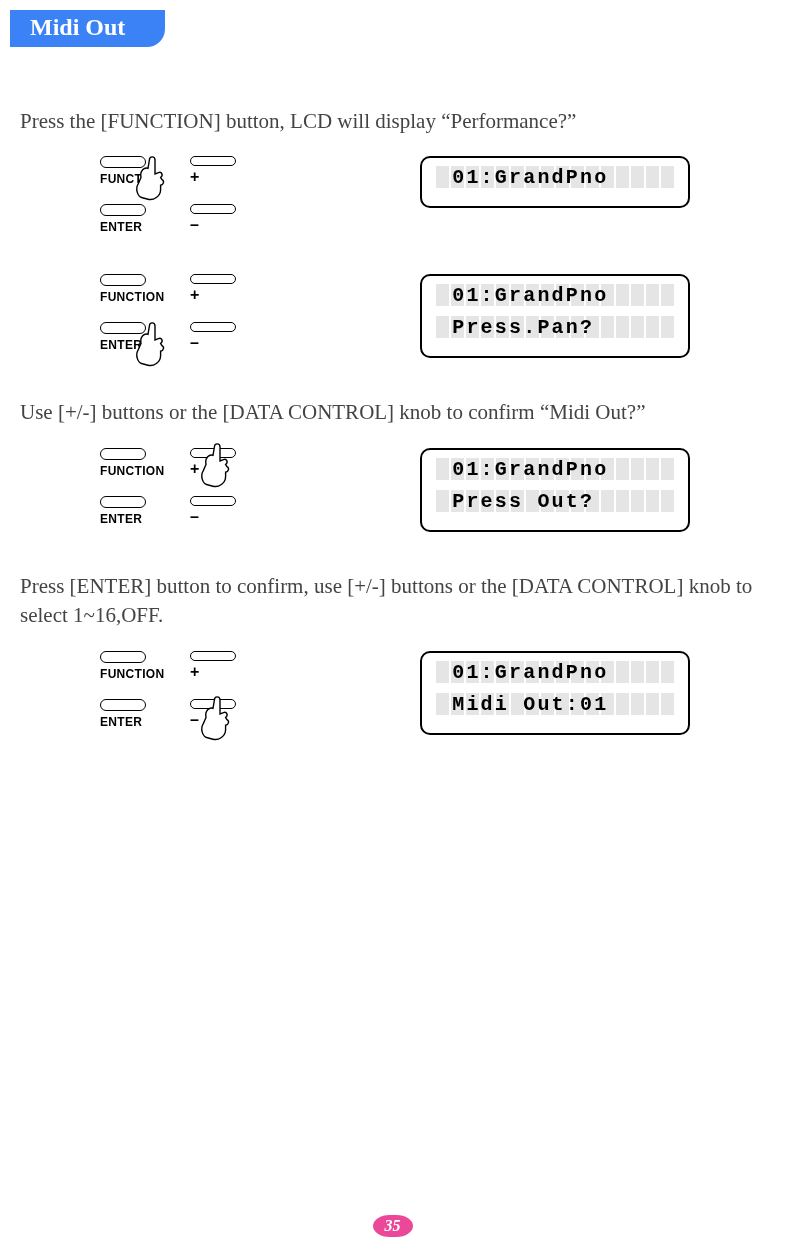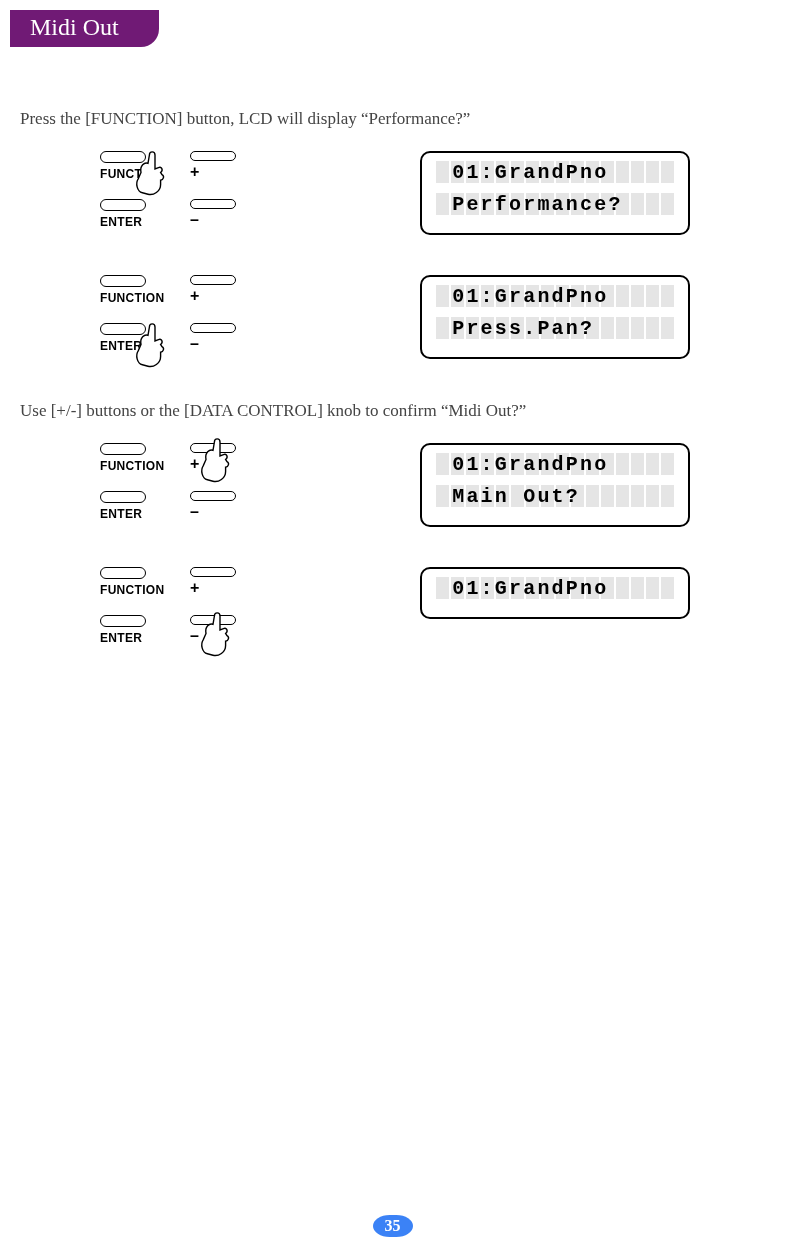--- a/index.html
+++ b/index.html
@@ -9,32 +9,32 @@
     background: #fff;
     width: 785px;
     height: 1257px;
     position: relative;
     box-sizing: border-box;
   }
   .page {
     padding: 10px 20px 0 20px;
   }
   .header-pill {
-    background: #701a75;
+    background: #3b82f6;
     color: #fff;
     font-size: 24px;
-    font-weight: normal;
+    font-weight: bold;
     display: inline-block;
     padding: 4px 40px 6px 20px;
     border-radius: 0 0 18px 0;
     margin-left: -10px;
     margin-bottom: 30px;
   }
   .instruction {
-    font-size: 17px;
+    font-size: 21px;
     color: #444;
     margin: 30px 0 20px 0;
     line-height: 1.4;
   }
   .step-row {
     display: flex;
     align-items: flex-start;
     gap: 150px;
     margin-bottom: 40px;
     padding-left: 80px;
@@ -97,22 +97,23 @@
     letter-spacing:2.2px;
     color:#000;
     padding-left:2px;
     white-space:pre;
   }
   .page-number {
     position:absolute;
     bottom:20px;
     left:50%;
     transform:translateX(-50%);
-    background:#3b82f6;
+    background:#ec4899;
     color:#fff;
+    font-style:italic;
     font-weight:bold;
     font-size:16px;
     padding:2px 12px;
     border-radius:50%/60%;
   }
   
   .finger {
     position:absolute;
     width:70px;
     height:70px;
@@ -166,41 +167,20 @@
               <div class="bgcell"></div>
               <div class="bgcell"></div>
               <div class="bgcell"></div>
               <div class="bgcell"></div>
               <div class="bgcell"></div>
               <div class="bgcell"></div>
               <div class="bgcell"></div>
             </div>
           <div class="fg"> 01:GrandPno</div>
         </div>
-        <div class="lcd-cell-row">
-          <div class="bgcells">
-              <div class="bgcell"></div>
-              <div class="bgcell"></div>
-              <div class="bgcell"></div>
-              <div class="bgcell"></div>
-              <div class="bgcell"></div>
-              <div class="bgcell"></div>
-              <div class="bgcell"></div>
-              <div class="bgcell"></div>
-              <div class="bgcell"></div>
-              <div class="bgcell"></div>
-              <div class="bgcell"></div>
-              <div class="bgcell"></div>
-              <div class="bgcell"></div>
-              <div class="bgcell"></div>
-              <div class="bgcell"></div>
-              <div class="bgcell"></div>
-            </div>
-          <div class="fg"> Performance?</div>
-        </div>
       </div>
     </div>
   </div>
 
   <div>
     <div class="step-row">
       <div class="button-panel">
         <div class="btn-grid">
           <div class="col">
               <div class="pill-btn"></div>
@@ -330,27 +310,28 @@
               <div class="bgcell"></div>
               <div class="bgcell"></div>
               <div class="bgcell"></div>
               <div class="bgcell"></div>
               <div class="bgcell"></div>
               <div class="bgcell"></div>
               <div class="bgcell"></div>
               <div class="bgcell"></div>
               <div class="bgcell"></div>
             </div>
-            <div class="fg"> Main Out?</div>
+            <div class="fg"> Press Out?</div>
           </div>
       </div>
     </div>
   </div>
 
   <div>
+    <div class="instruction">Press [ENTER] button to confirm, use [+/-] buttons or the [DATA CONTROL] knob to select 1~16,OFF.</div>
     <div class="step-row">
       <div class="button-panel">
         <div class="btn-grid">
           <div class="col">
               <div class="pill-btn"></div>
               <div class="label-left">FUNCTION</div>
             </div>
           <div class="col">
               <div class="pill-btn"></div>
               <div class="plus-minus">+</div>
@@ -383,19 +364,40 @@
               <div class="bgcell"></div>
               <div class="bgcell"></div>
               <div class="bgcell"></div>
               <div class="bgcell"></div>
               <div class="bgcell"></div>
               <div class="bgcell"></div>
               <div class="bgcell"></div>
             </div>
             <div class="fg"> 01:GrandPno</div>
           </div>
+        <div class="lcd-cell-row">
+            <div class="bgcells">
+              <div class="bgcell"></div>
+              <div class="bgcell"></div>
+              <div class="bgcell"></div>
+              <div class="bgcell"></div>
+              <div class="bgcell"></div>
+              <div class="bgcell"></div>
+              <div class="bgcell"></div>
+              <div class="bgcell"></div>
+              <div class="bgcell"></div>
+              <div class="bgcell"></div>
+              <div class="bgcell"></div>
+              <div class="bgcell"></div>
+              <div class="bgcell"></div>
+              <div class="bgcell"></div>
+              <div class="bgcell"></div>
+              <div class="bgcell"></div>
+            </div>
+            <div class="fg"> Midi Out:01</div>
+          </div>
       </div>
     </div>
   </div>
 
 </div>
 
 <div class="page-number">35</div>
 
 </body></html>

